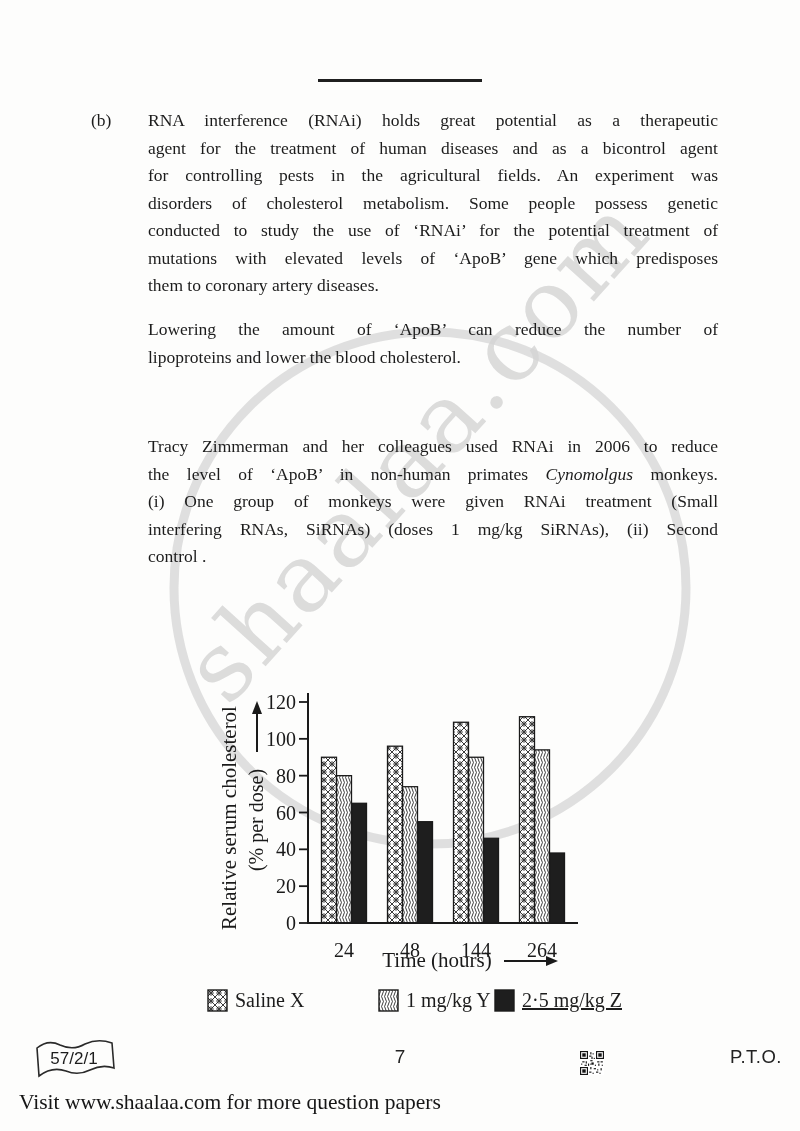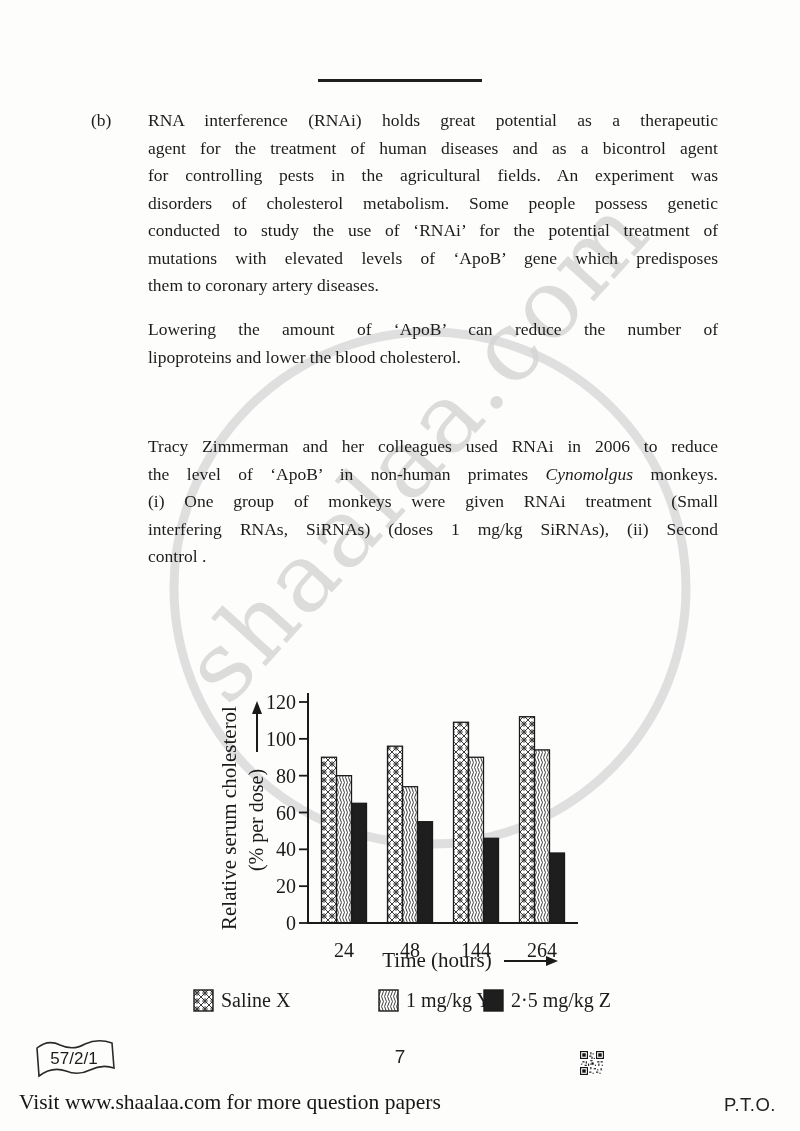--- a/index.html
+++ b/index.html
@@ -17,29 +17,29 @@
   .divider { position:absolute; left:318px; top:79px; width:164px; height:3px; background:#1f1f1f; }
   .qlabel { position:absolute; left:91px; top:107px; font-size:17.5px; line-height:27.5px; }
   .para { position:absolute; left:148px; width:570px; font-size:17.5px; }
   .tline { line-height:27.5px; height:27.5px; text-align:justify; text-align-last:justify; white-space:normal; overflow:visible; }
   .tline.tlast { text-align-last:left; }
   #para-1 { top:107px; } #para-2 { top:316px; } #para-3 { top:385px;margin-top:48px; } #para-4 { top:605px; }
   .chart-svg { position:absolute; left:0; top:0; pointer-events:none; }
   
   .legend-item { position:absolute; top:988px; height:25px; display:flex; align-items:center; gap:7px;
     font-size:20px; color:#1c1c1c; }
-  #legend-saline { left:193px; } #legend-y { left:330px;padding-left:48px; } #legend-z { left:483px; }
+  #legend-saline { left:207px; } #legend-y { left:330px;padding-left:48px; } #legend-z { left:494px;text-decoration:underline; }
   .sw { display:block; }
   
   .flag { position:absolute; left:28px; top:1036px; }
   .pagenum { position:absolute; left:0; right:0; top:1046px; text-align:center;
     font-family:"Liberation Sans","DejaVu Sans",sans-serif; font-size:19px; color:#222; }
   .qr { position:absolute; left:580px; top:1051px; }
-  .pto { position:absolute; right:24px; top:1046px;
-    font-family:"Liberation Sans","DejaVu Sans",sans-serif; font-size:18.5px; color:#222; letter-spacing:.5px;margin-top:48px; }
+  .pto { position:absolute; right:18px; top:1046px;
+    font-family:"Liberation Sans","DejaVu Sans",sans-serif; font-size:18.5px; color:#222; letter-spacing:.5px; }
   .visit { position:absolute; left:19px; top:1090px;
     font-family:Liberation Serif, serif; font-size:21.5px; color:#161616; }
 </style>
 </head>
 <body>
 
 <div class="page">
 
   <svg class="wm" width="800" height="1131">
     <circle cx="430" cy="588" r="256" fill="none" stroke="#d9d9d9" stroke-width="9" opacity="0.85"></circle>

